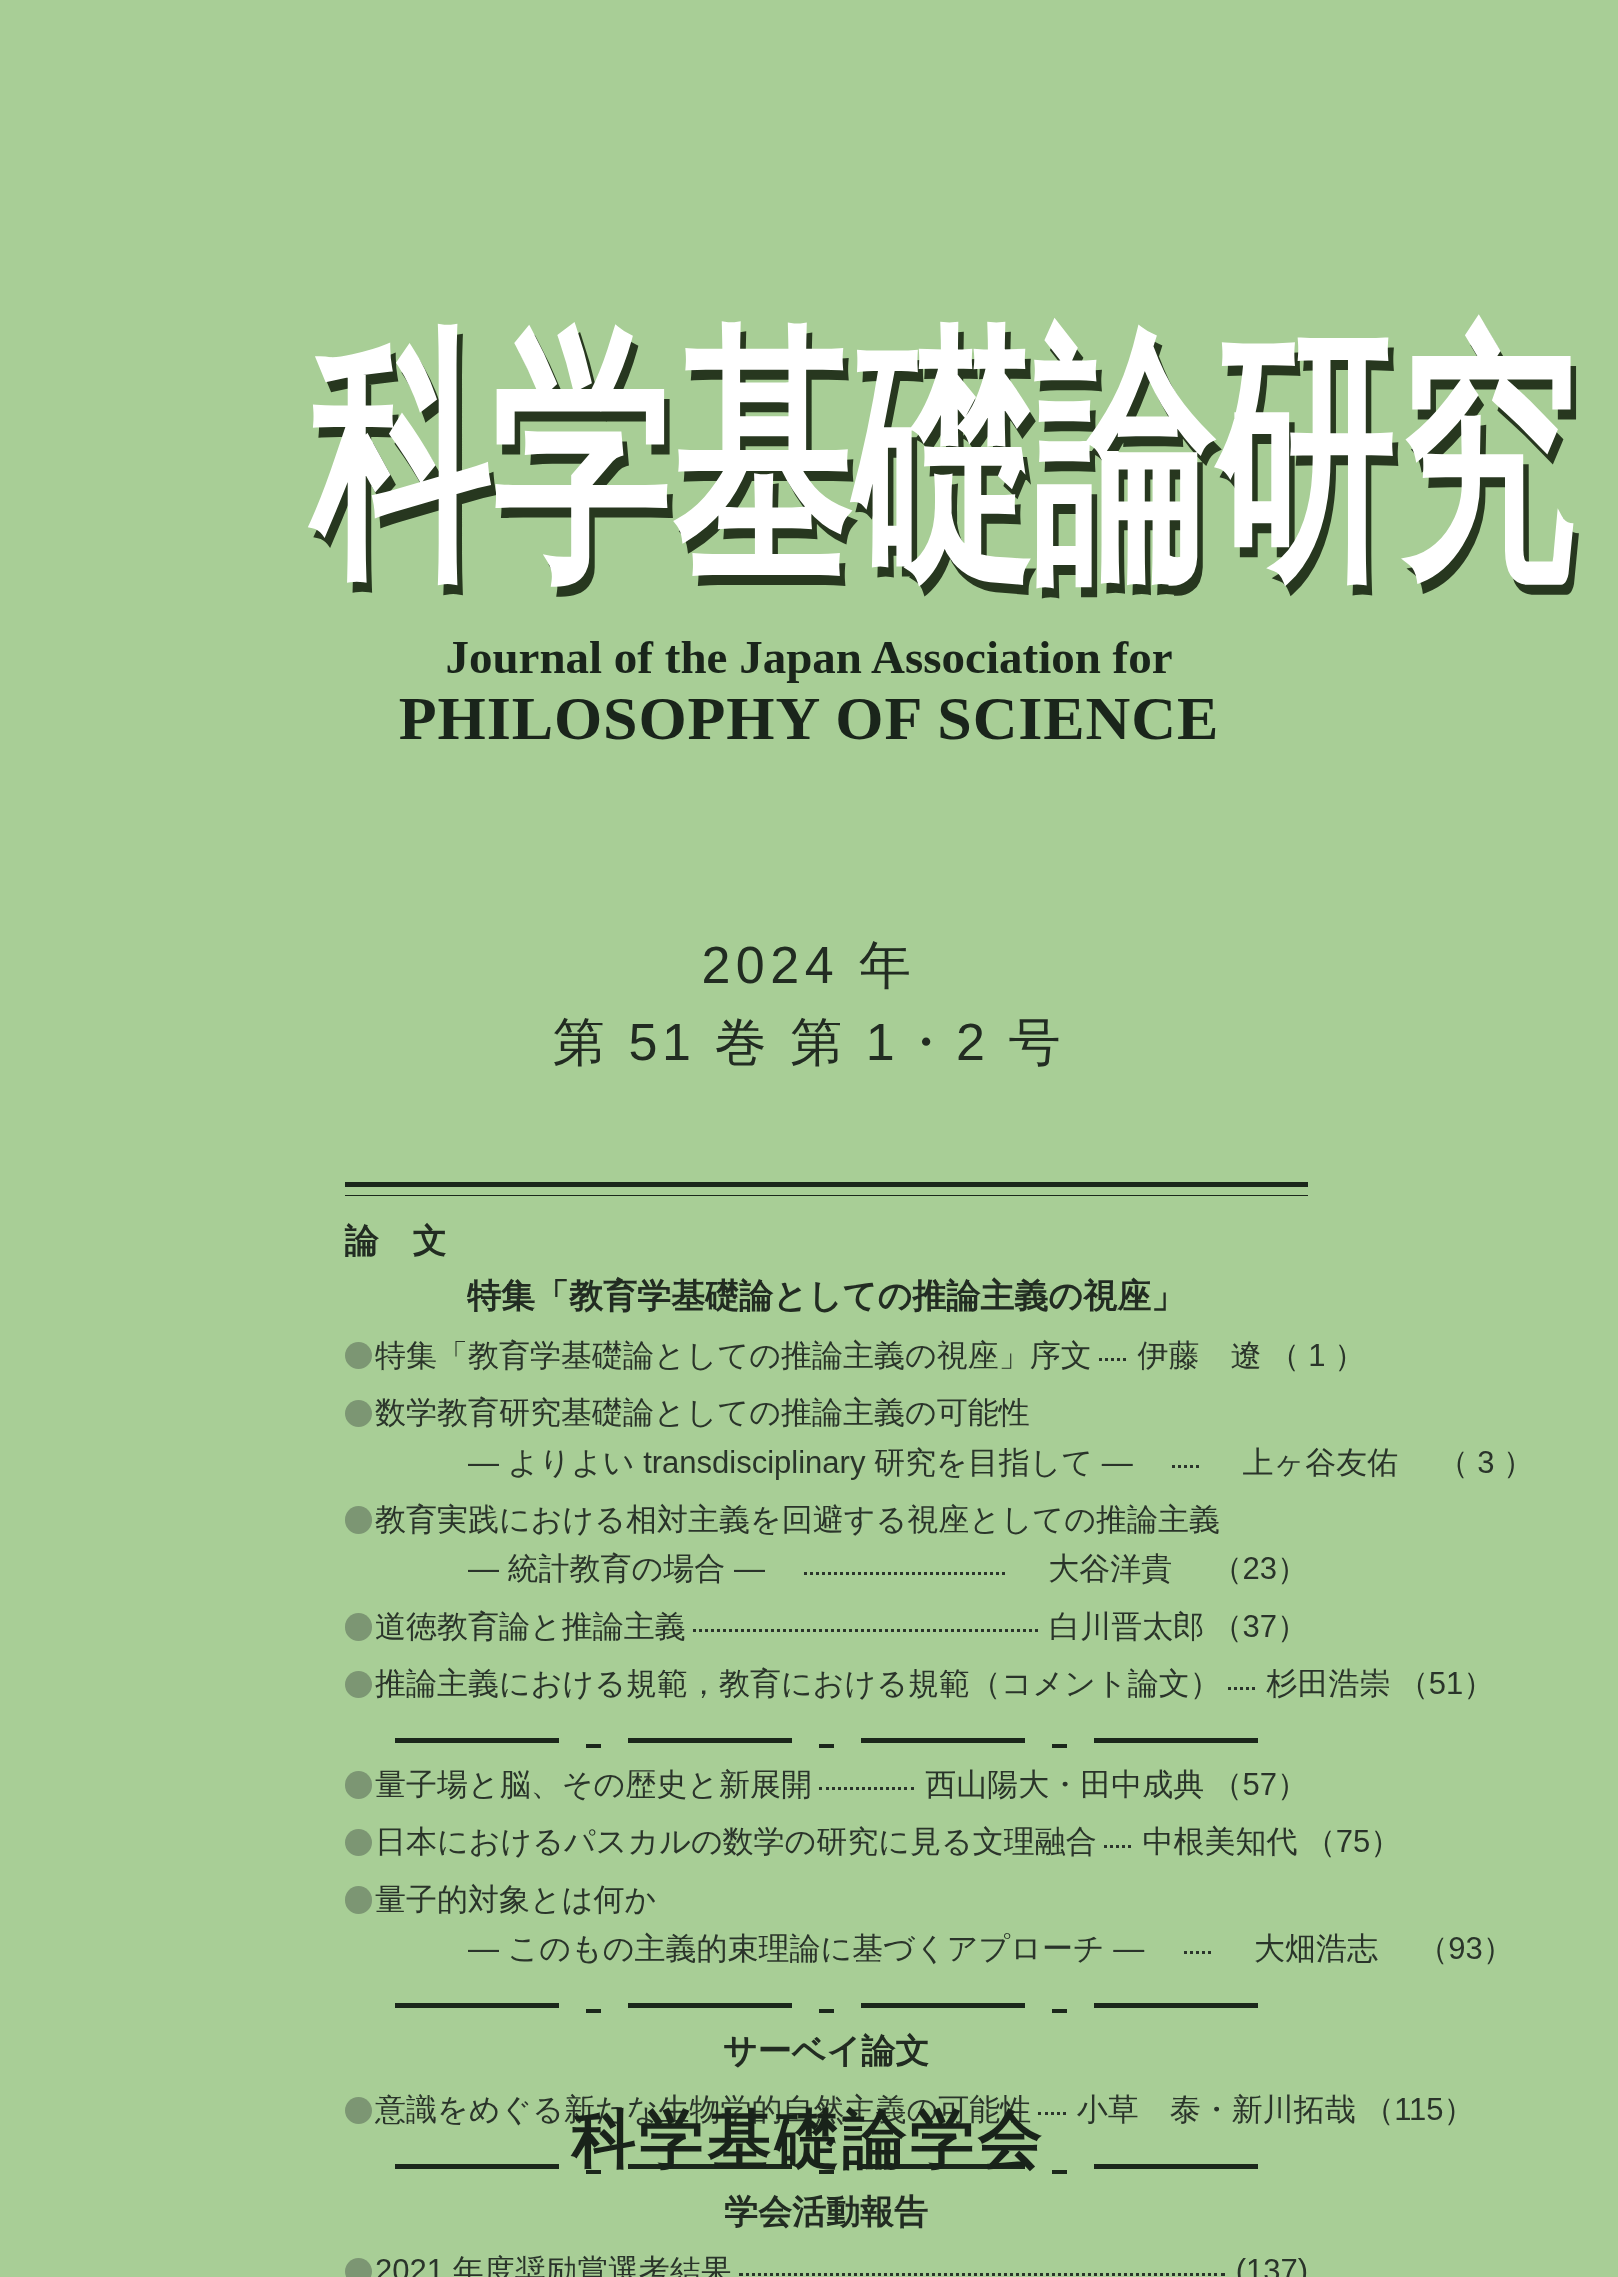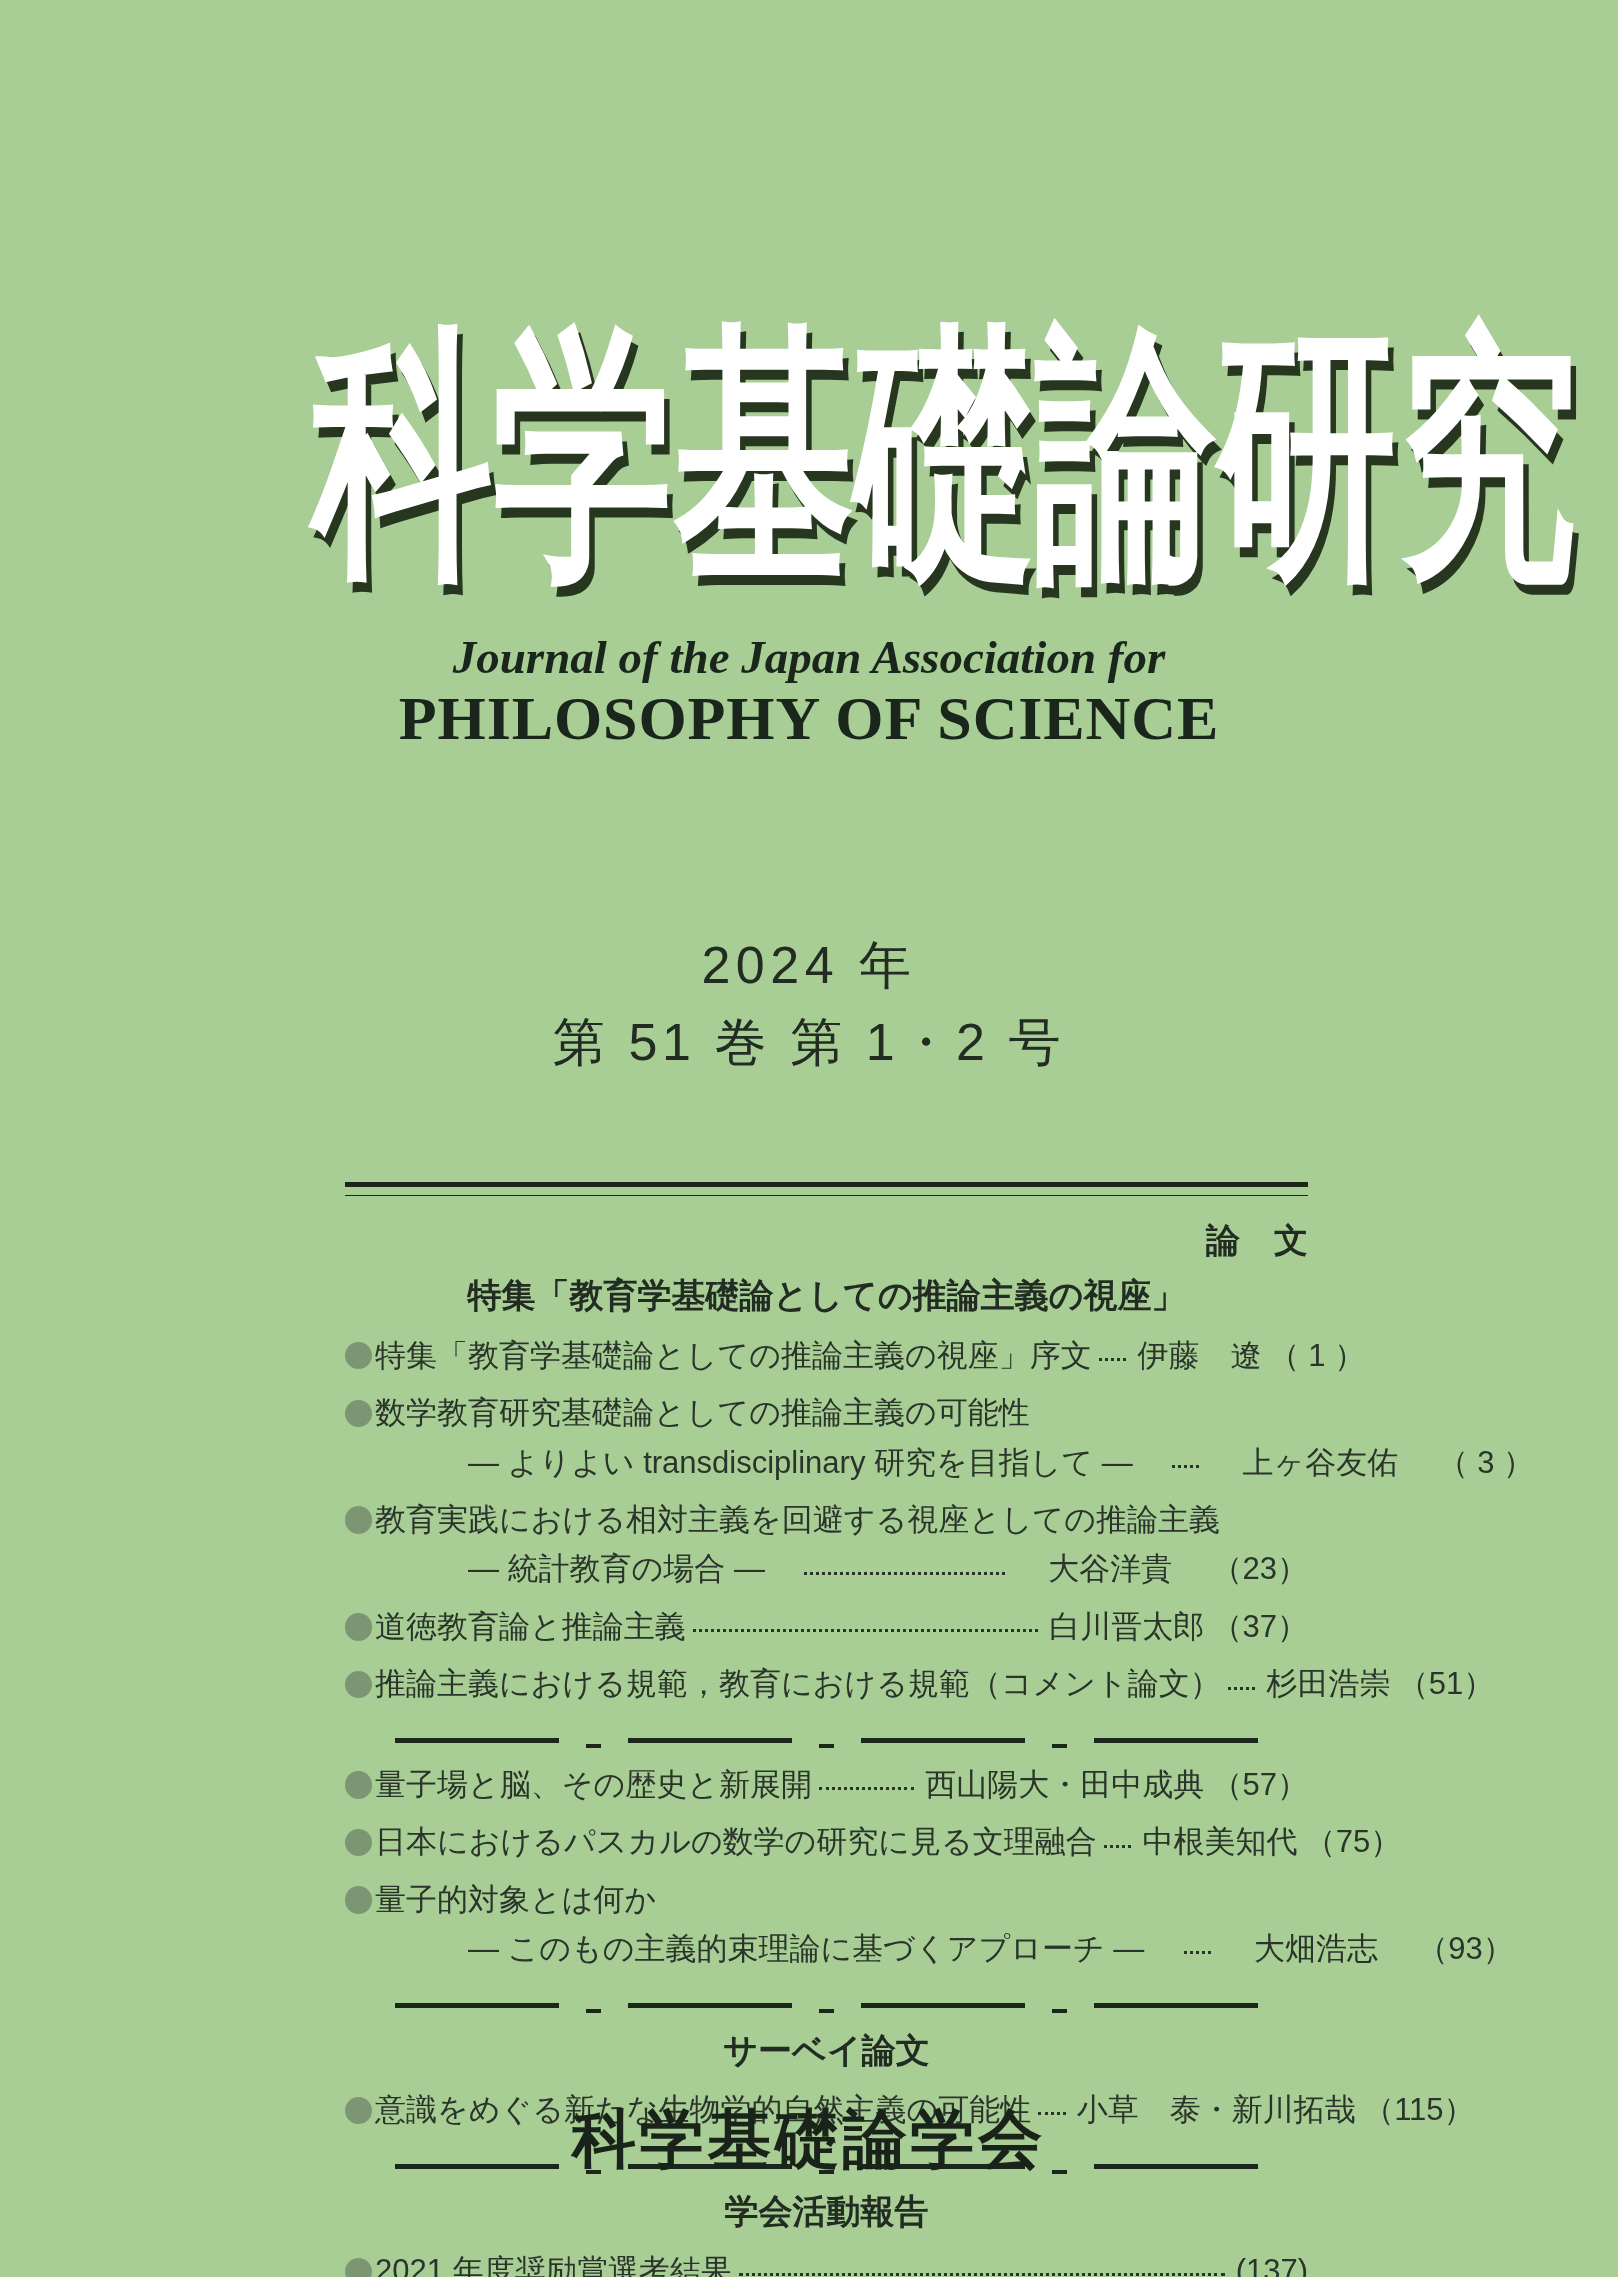--- a/index.html
+++ b/index.html
@@ -18,33 +18,33 @@
   .title-main{
     display:inline-block;white-space:nowrap;
     font-family:"Liberation Serif","DejaVu Serif",serif;
     font-weight:bold;font-size:270px;line-height:1;
     color:#ffffff;
     text-shadow:8.2px 10px 0 #27371f;
     transform:scaleX(0.67);transform-origin:50% 50%;
   }
   .subtitle-wrap{position:absolute;top:630px;left:0;width:100%;text-align:center;
     font-family:"Liberation Serif","DejaVu Serif",serif;font-weight:bold;color:#1a251b;}
-  .subtitle-l1{display:block;font-size:47px;line-height:1.15;letter-spacing:0px;font-style:italic;}
+  .subtitle-l1{display:block;font-size:47px;line-height:1.15;letter-spacing:0px;}
   .subtitle-l2{display:block;font-size:62px;line-height:1.12;letter-spacing:0.9px;}
 
   
   .issue-wrap{position:absolute;top:939px;left:0;width:100%;text-align:center;
     color:#222c22;font-size:52px;line-height:1;}
   .issue-year{display:block;letter-spacing:5.5px;}
   .issue-vol{display:block;margin-top:25px;letter-spacing:4.6px;}
 
   
   .toc{position:absolute;left:345px;top:1182px;width:963px;}
   .rule-double-top{height:8.2px;border-top:5.5px solid #1b271b;border-bottom:1.8px solid #1b271b;}
-  .toc-head{ text-align:right;font-weight:bold;font-size:34px;margin-top:22px;color:#222c22;}
+  .toc-head{ text-align:left;font-weight:bold;font-size:34px;margin-top:22px;color:#222c22;}
   .toc-special-head{text-align:center;font-weight:bold;font-size:34px;margin-top:9.1px;margin-bottom:11px;color:#222c22;}
   .section-head{text-align:center;font-weight:bold;font-size:34px;margin:14.6px 0 1.8px;color:#222c22;}
 
   .toc-item{font-size:31px;margin-top:15.5px;color:#2a342a;}
   .toc-line{display:flex;align-items:baseline;}
   .toc-line + .toc-line{margin-top:7.3px;gap:32px;}
   .bullet{flex:0 0 auto;width:27.4px;height:27.4px;border-radius:50%;
     background:#7c9673;align-self:center;margin-right:2.7px;}
   .indent{flex:0 0 auto;width:91px;}
   .t-text{white-space:nowrap;}

